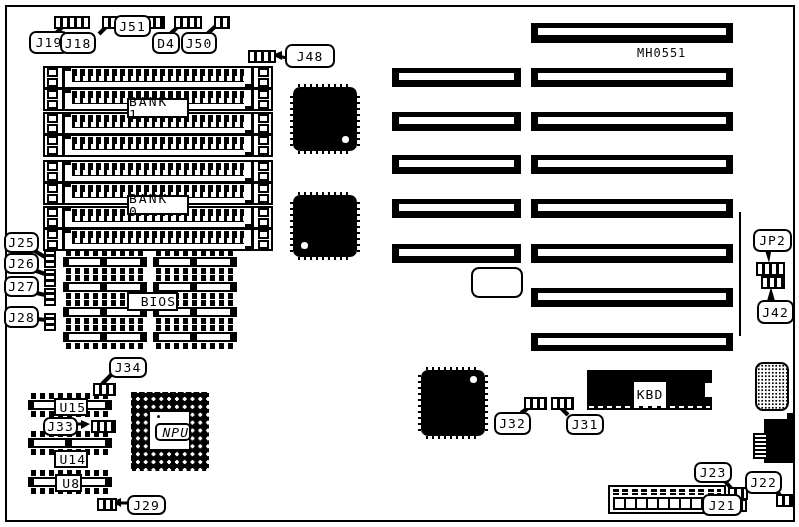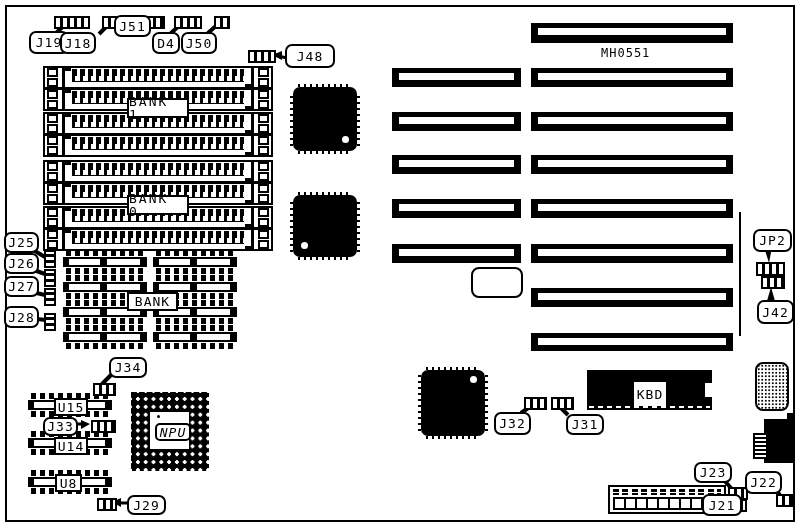--- a/index.html
+++ b/index.html
@@ -7,21 +7,21 @@
          font-family:"DejaVu Sans Mono",monospace;color:#000;}
   .abs{position:absolute;}
   .frame{position:absolute;left:5px;top:5px;width:786px;height:513px;border:2px solid #000;}
 
   
   .co{position:absolute;background:#fff;border:2px solid #000;border-radius:7px;
       display:flex;align-items:center;justify-content:center;
       font-size:13px;line-height:1;letter-spacing:1px;z-index:6;}
   
   .sq{position:absolute;background:#fff;border:2px solid #000;
-      display:flex;align-items:center;justify-content:center;
+      display:flex;align-items:center;justify-content:flex-end;
       font-size:13px;line-height:1;letter-spacing:2px;z-index:5;}
   
   .plate{position:absolute;background:#fff;color:#000;display:flex;align-items:center;
       justify-content:center;font-size:13px;letter-spacing:1px;z-index:3;}
 
   
   .hdr{position:absolute;border:2px solid #000;
        background:repeating-linear-gradient(90deg,#fff 0 4px,#000 4px 7px);z-index:4;}
   .hdrv{position:absolute;border:2px solid #000;
        background:repeating-linear-gradient(0deg,#fff 0 3px,#000 3px 6px);z-index:4;}
@@ -66,21 +66,21 @@
            background:repeating-linear-gradient(0deg,#000 0 2px,transparent 2px 6px);}
   .wdot{position:absolute;width:7px;height:7px;border-radius:50%;background:#fff;z-index:2;}
 
   
   .pga{position:absolute;background-color:#000;
        background-image:radial-gradient(circle,#fff 1.6px,transparent 1.8px);
        background-size:7.8px 7.9px;background-position:3px 3px;font-style:italic;}
 
   svg.lead{position:absolute;left:0;top:0;z-index:4;pointer-events:none;}
   .blk{position:absolute;background:#000;}
-  .model{position:absolute;font-size:12px;letter-spacing:1px;z-index:2;}
+  .model{position:absolute;font-size:12px;letter-spacing:1px;z-index:2;margin-left:36px;}
 </style>
 </head>
 <body>
 
 <div id="stage">
   <div class="frame"></div>
 
   <svg class="lead" width="799" height="527">
     <line x1="56" y1="33" x2="67" y2="23" stroke="#000" stroke-width="4"></line>
     <line x1="99" y1="34" x2="110" y2="23" stroke="#000" stroke-width="4"></line>
@@ -297,21 +297,21 @@
   <div class="dip" style="left:153px;top:325px;width:84px;height:22px">
       <div class="pr"></div>
       <div class="bd">
         <div class="s1"></div>
         <div class="s2"></div>
       </div>
       <div class="pr"></div>
     </div>
 
   <div class="sq" style="left:127px;top:292px;width:47px;height:15px;letter-spacing:1px">
-      <span>BANK</span>
+      <span>BIOS</span>
     </div>
 
   <div class="hdrv" style="left:44px;top:250px;width:8px;height:14px"></div>
   <div class="hdrv" style="left:44px;top:269px;width:8px;height:14px"></div>
   <div class="hdrv" style="left:44px;top:288px;width:8px;height:14px"></div>
   <div class="hdrv" style="left:44px;top:313px;width:8px;height:14px"></div>
   <div class="co" style="left:4px;top:232px;width:31px;height:17px">
       <span>J25</span>
     </div>
   <div class="co" style="left:4px;top:253px;width:31px;height:17px">
@@ -419,21 +419,21 @@
   <div class="hdr" style="left:91px;top:420px;width:21px;height:9px"></div>
 
   <div class="dip" style="left:28px;top:431px;width:84px;height:23px">
       <div class="pr"></div>
       <div class="bd">
         <div class="s1"></div>
         <div class="s2"></div>
       </div>
       <div class="pr"></div>
     </div>
-  <div class="sq" style="left:54px;top:437px;width:30px;height:14px;letter-spacing:1px">
+  <div class="sq" style="left:54px;top:450px;width:30px;height:14px;letter-spacing:1px">
       <span>U14</span>
     </div>
 
   <div class="dip" style="left:28px;top:470px;width:84px;height:23px">
       <div class="pr"></div>
       <div class="bd">
         <div class="s1"></div>
         <div class="s2"></div>
       </div>
       <div class="pr"></div>

